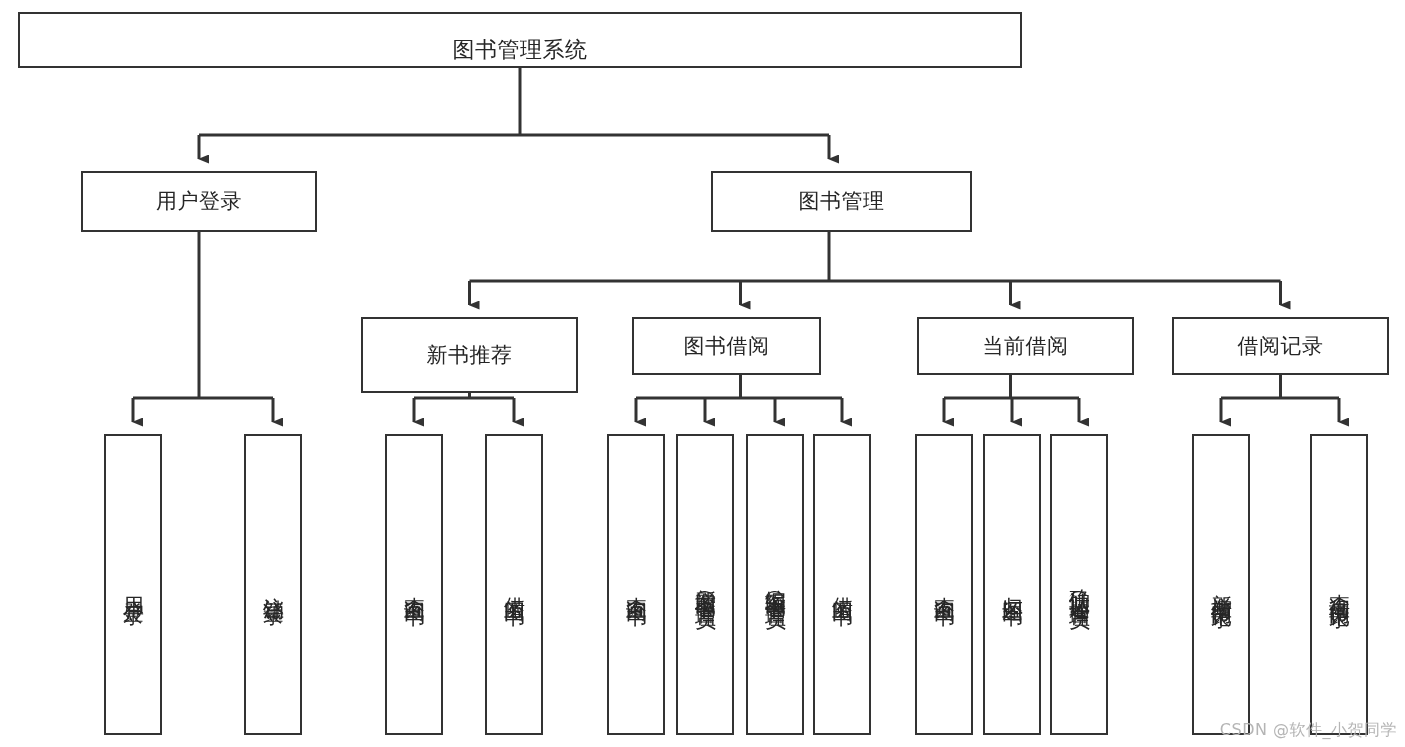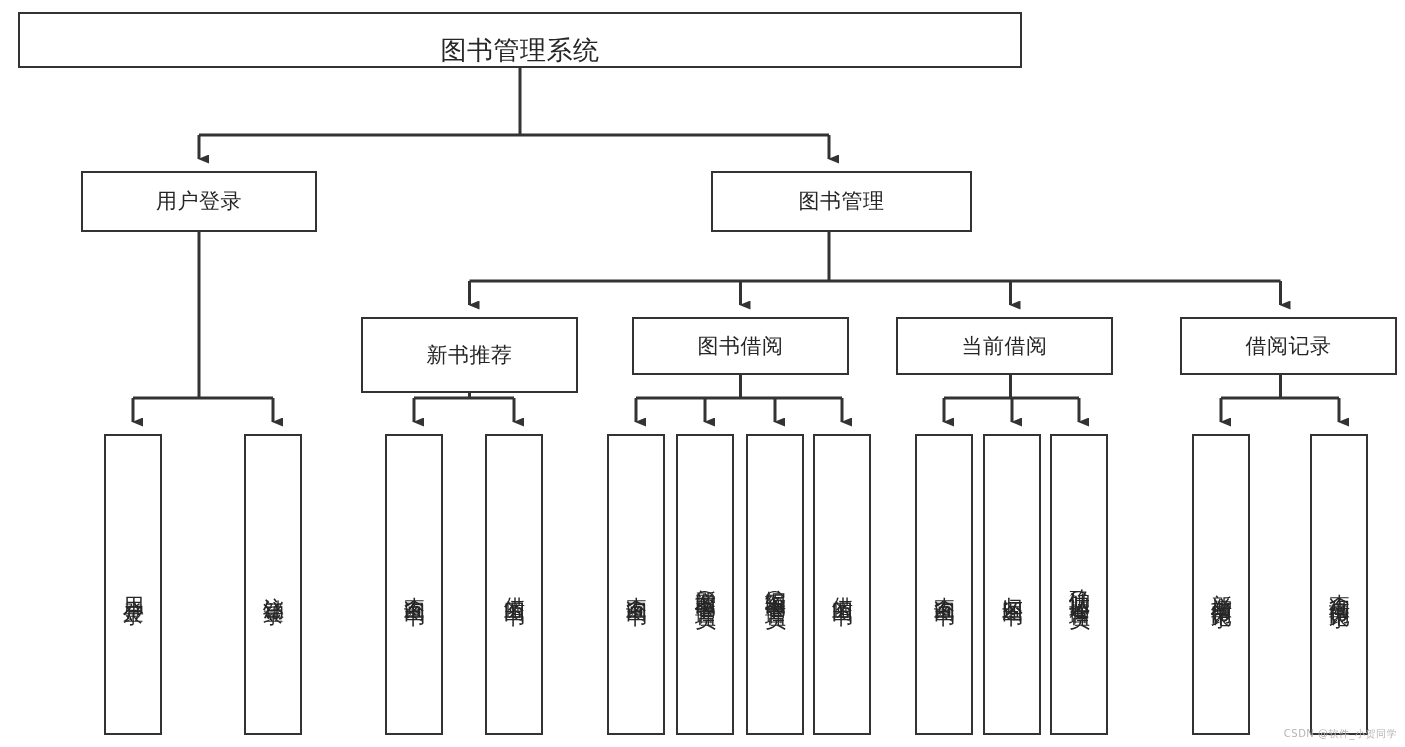--- a/index.html
+++ b/index.html
@@ -42,21 +42,21 @@
     text-align: center;
     line-height: 1.18;
     white-space: nowrap;
   }
   
   .node.horiz .node-label {
     font-size: 21px;
     letter-spacing: 0.5px;
   }
   .node.root .node-label {
-    font-size: 26px;
+    font-size: 22px;
     margin-top: 20px;
   }
   
   .node.vert {
     align-items: center;
     justify-content: center;
     padding-top: 2px;
   }
   .node.vert .node-label {
     writing-mode: vertical-rl;
@@ -64,21 +64,21 @@
     font-size: 21px;
     line-height: 1.0;
     letter-spacing: 3px;
     white-space: nowrap;
     text-align: center;
   }
   #watermark {
     position: absolute;
     right: 8px;
     bottom: 6px;
-    font-size: 10px;
+    font-size: 16px;
     color: #b5b5b5;
     letter-spacing: 0.5px;
     white-space: nowrap;
     z-index: 5;
   }
 </style>
 </head>
 <body>
 
 <div id="diagram-root">
@@ -132,27 +132,27 @@
       </div>
       <div class="node horiz" style="left: 81px; top: 171px; width: 236px; height: 61px;">
         <span class="node-label">用户登录</span>
       </div>
       <div class="node horiz" style="left: 711px; top: 171px; width: 261px; height: 61px;">
         <span class="node-label">图书管理</span>
       </div>
       <div class="node horiz" style="left: 361px; top: 317px; width: 217px; height: 76px;">
         <span class="node-label">新书推荐</span>
       </div>
-      <div class="node horiz" style="left: 632px; top: 317px; width: 217px; height: 58px;">
+      <div class="node horiz" style="left: 632px; top: 317px; width: 189px; height: 58px;">
         <span class="node-label">图书借阅</span>
       </div>
-      <div class="node horiz" style="left: 896px; top: 317px; width: 217px; height: 58px;">
+      <div class="node horiz" style="left: 917px; top: 317px; width: 217px; height: 58px;">
         <span class="node-label">当前借阅</span>
       </div>
-      <div class="node horiz" style="left: 1172px; top: 317px; width: 217px; height: 58px; margin-left: 8px;">
+      <div class="node horiz" style="left: 1172px; top: 317px; width: 217px; height: 58px;">
         <span class="node-label">借阅记录</span>
       </div>
       <div class="node vert" style="left: 104px; top: 434px; width: 58px; height: 301px;">
         <span class="node-label">用户登录</span>
       </div>
       <div class="node vert" style="left: 244px; top: 434px; width: 58px; height: 301px;">
         <span class="node-label">注销登录</span>
       </div>
       <div class="node vert" style="left: 385px; top: 434px; width: 58px; height: 301px;">
         <span class="node-label">查询图书</span>

